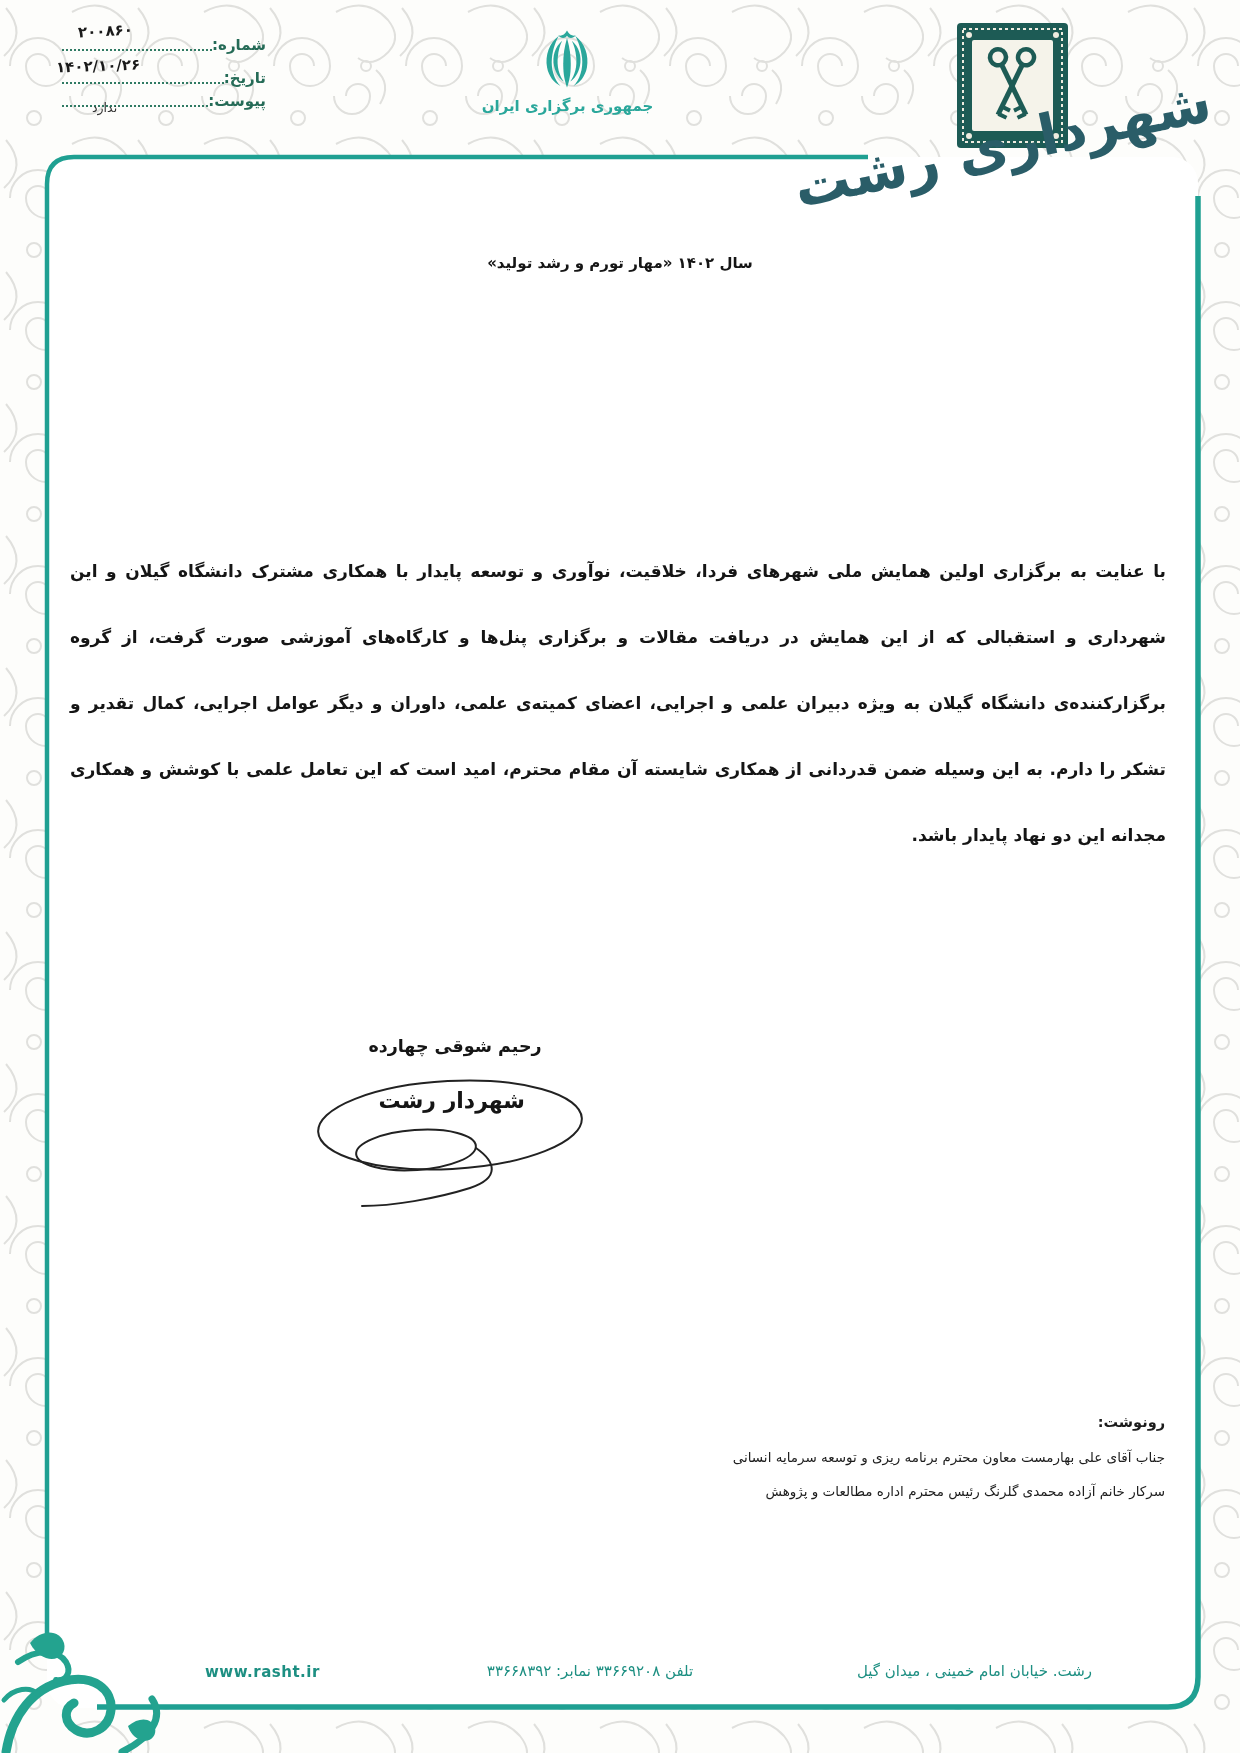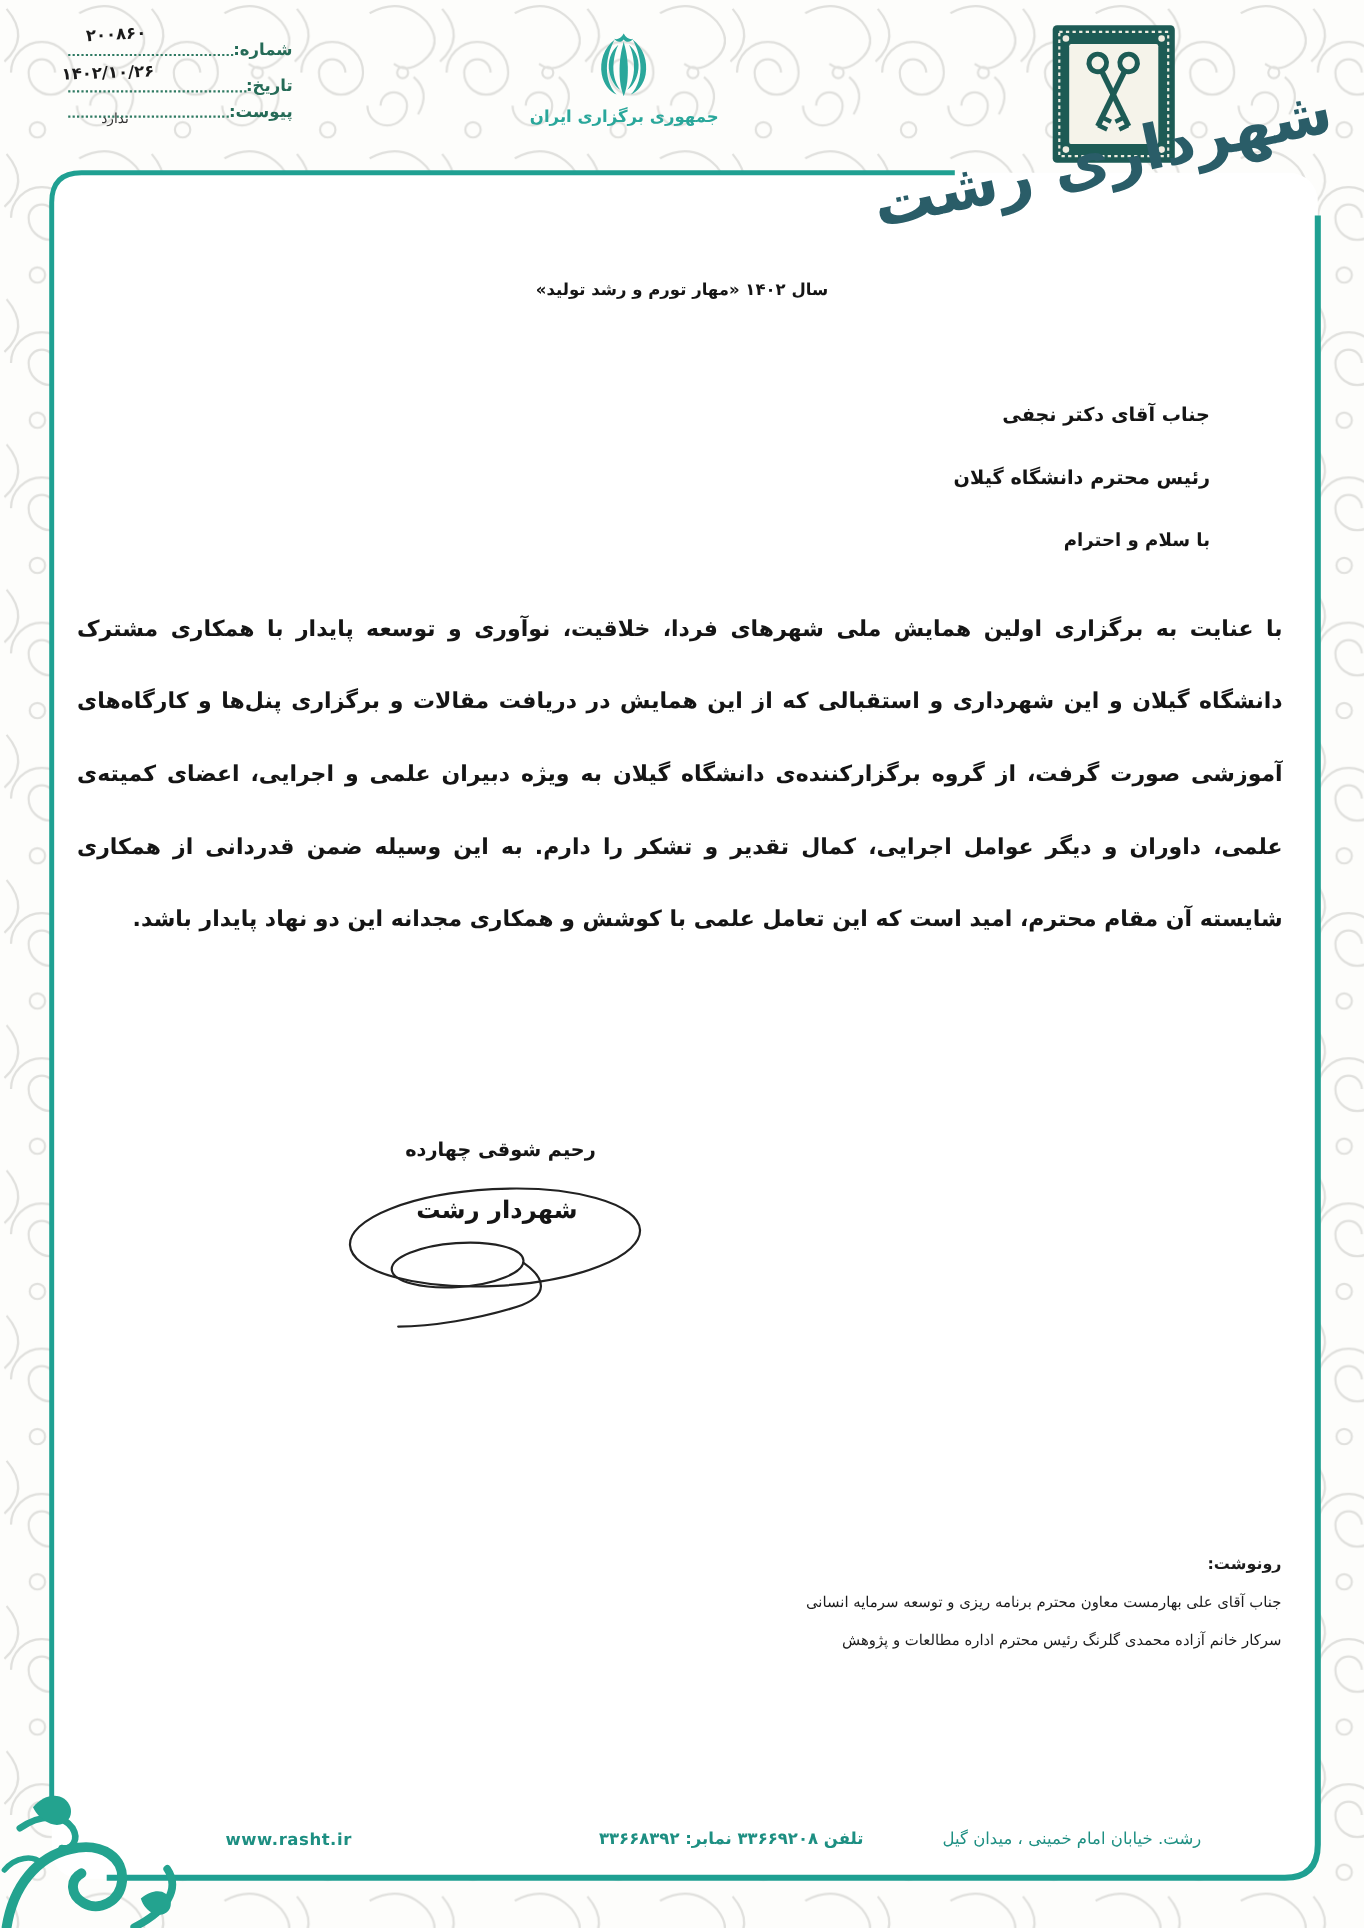--- a/index.html
+++ b/index.html
@@ -31,35 +31,35 @@
     font-size:16px;font-weight:bold;direction:rtl;}
   .year-slogan{position:absolute;left:370px;top:254px;width:500px;text-align:center;
     font-size:15px;font-weight:bold;direction:rtl;}
 
   .recipient{position:absolute;right:140px;top:368px;text-align:right;direction:rtl;}
   .recipient .name{font-size:17.5px;font-weight:bold;}
   .recipient .title{font-size:17.5px;font-weight:bold;margin-top:37px;}
   .recipient .salut{font-size:16.5px;font-weight:bold;margin-top:36px;}
 
   .body-text{position:absolute;left:70px;top:538px;width:1096px;direction:rtl;
-    text-align:justify;font-size:20px;font-weight:bold;line-height:66px;color:#151515;}
+    text-align:justify;font-size:17px;font-weight:bold;line-height:66px;color:#151515;}
 
   .sig-name{position:absolute;left:310px;top:1036px;width:290px;text-align:center;
     font-size:17.5px;font-weight:bold;direction:rtl;}
   .sig-title{position:absolute;left:330px;top:1088px;width:195px;
     font-size:22px;font-weight:bold;direction:rtl;}
 
   .cc{position:absolute;right:75px;top:1414px;text-align:right;direction:rtl;color:#1c1c1c;}
   .cc .cc-label{font-size:14.5px;font-weight:bold;margin-bottom:10px;}
   .cc .cc-item{font-size:13.5px;line-height:34px;}
 
   .footer-addr{position:absolute;right:148px;top:1662px;font-size:15px;font-weight:normal;
     color:#1d8f82;direction:rtl;}
-  .footer-phone{position:absolute;left:395px;top:1662px;width:390px;
-    font-size:15px;font-weight:bold;color:#1d8f82;direction:rtl;}
+  .footer-phone{position:absolute;left:395px;top:1662px;width:390px;text-align:center;
+    font-size:15px;font-weight:normal;color:#1d8f82;direction:rtl;}
   .footer-web{position:absolute;left:205px;top:1663px;font-size:15px;font-weight:bold;
     color:#1d8f82;letter-spacing:.5px;}
 </style>
 </head>
 <body>
 
 <div class="page">
 
   <svg class="abs" style="left:0;top:0;" width="1240" height="1753" viewBox="0 0 1240 1753">
     <defs>
@@ -142,25 +142,20 @@
         <line x1="56" y1="40" x2="56" y2="96" stroke-width="5"></line>
         <path d="M56,87 h-9 M56,95 h-9" stroke-width="4"></path>
       </g>
     </g>
   </svg>
 
   <div class="calligraphy">شهرداری رشت</div>
 
   <div class="year-slogan">سال ۱۴۰۲ «مهار تورم و رشد تولید»</div>
 
-  <div class="recipient">
-    <div class="name">جناب آقای دکتر نجفی</div>
-    <div class="title">رئیس محترم دانشگاه گیلان</div>
-    <div class="salut">با سلام و احترام</div>
-  </div>
 
   <div class="body-text">با عنایت به برگزاری اولین همایش ملی شهرهای فردا، خلاقیت، نوآوری و توسعه پایدار با همکاری مشترک دانشگاه گیلان و این شهرداری و استقبالی که از این همایش در دریافت مقالات و برگزاری پنل‌ها و کارگاه‌های آموزشی صورت گرفت، از گروه برگزارکننده‌ی دانشگاه گیلان به ویژه دبیران علمی و اجرایی، اعضای کمیته‌ی علمی، داوران و دیگر عوامل اجرایی، کمال تقدیر و تشکر را دارم.  به این وسیله ضمن قدردانی از همکاری شایسته آن مقام محترم، امید است که این تعامل علمی با کوشش و همکاری مجدانه این دو نهاد پایدار باشد.</div>
 
   <div class="sig-name">رحیم شوقی چهارده</div>
   <div class="sig-title">شهردار رشت</div>
   <svg class="abs" style="left:300px;top:1070px;" width="310" height="145" viewBox="0 0 310 145">
     <g stroke="#222" stroke-width="2" fill="none" stroke-linecap="round">
       <ellipse cx="150" cy="55" rx="132" ry="44" transform="rotate(-3 150 55)"></ellipse>
       <ellipse cx="116" cy="80" rx="60" ry="20" transform="rotate(-4 116 80)"></ellipse>
       <path d="M176,78 C196,92 200,108 170,118 C135,129 92,136 62,136"></path>

